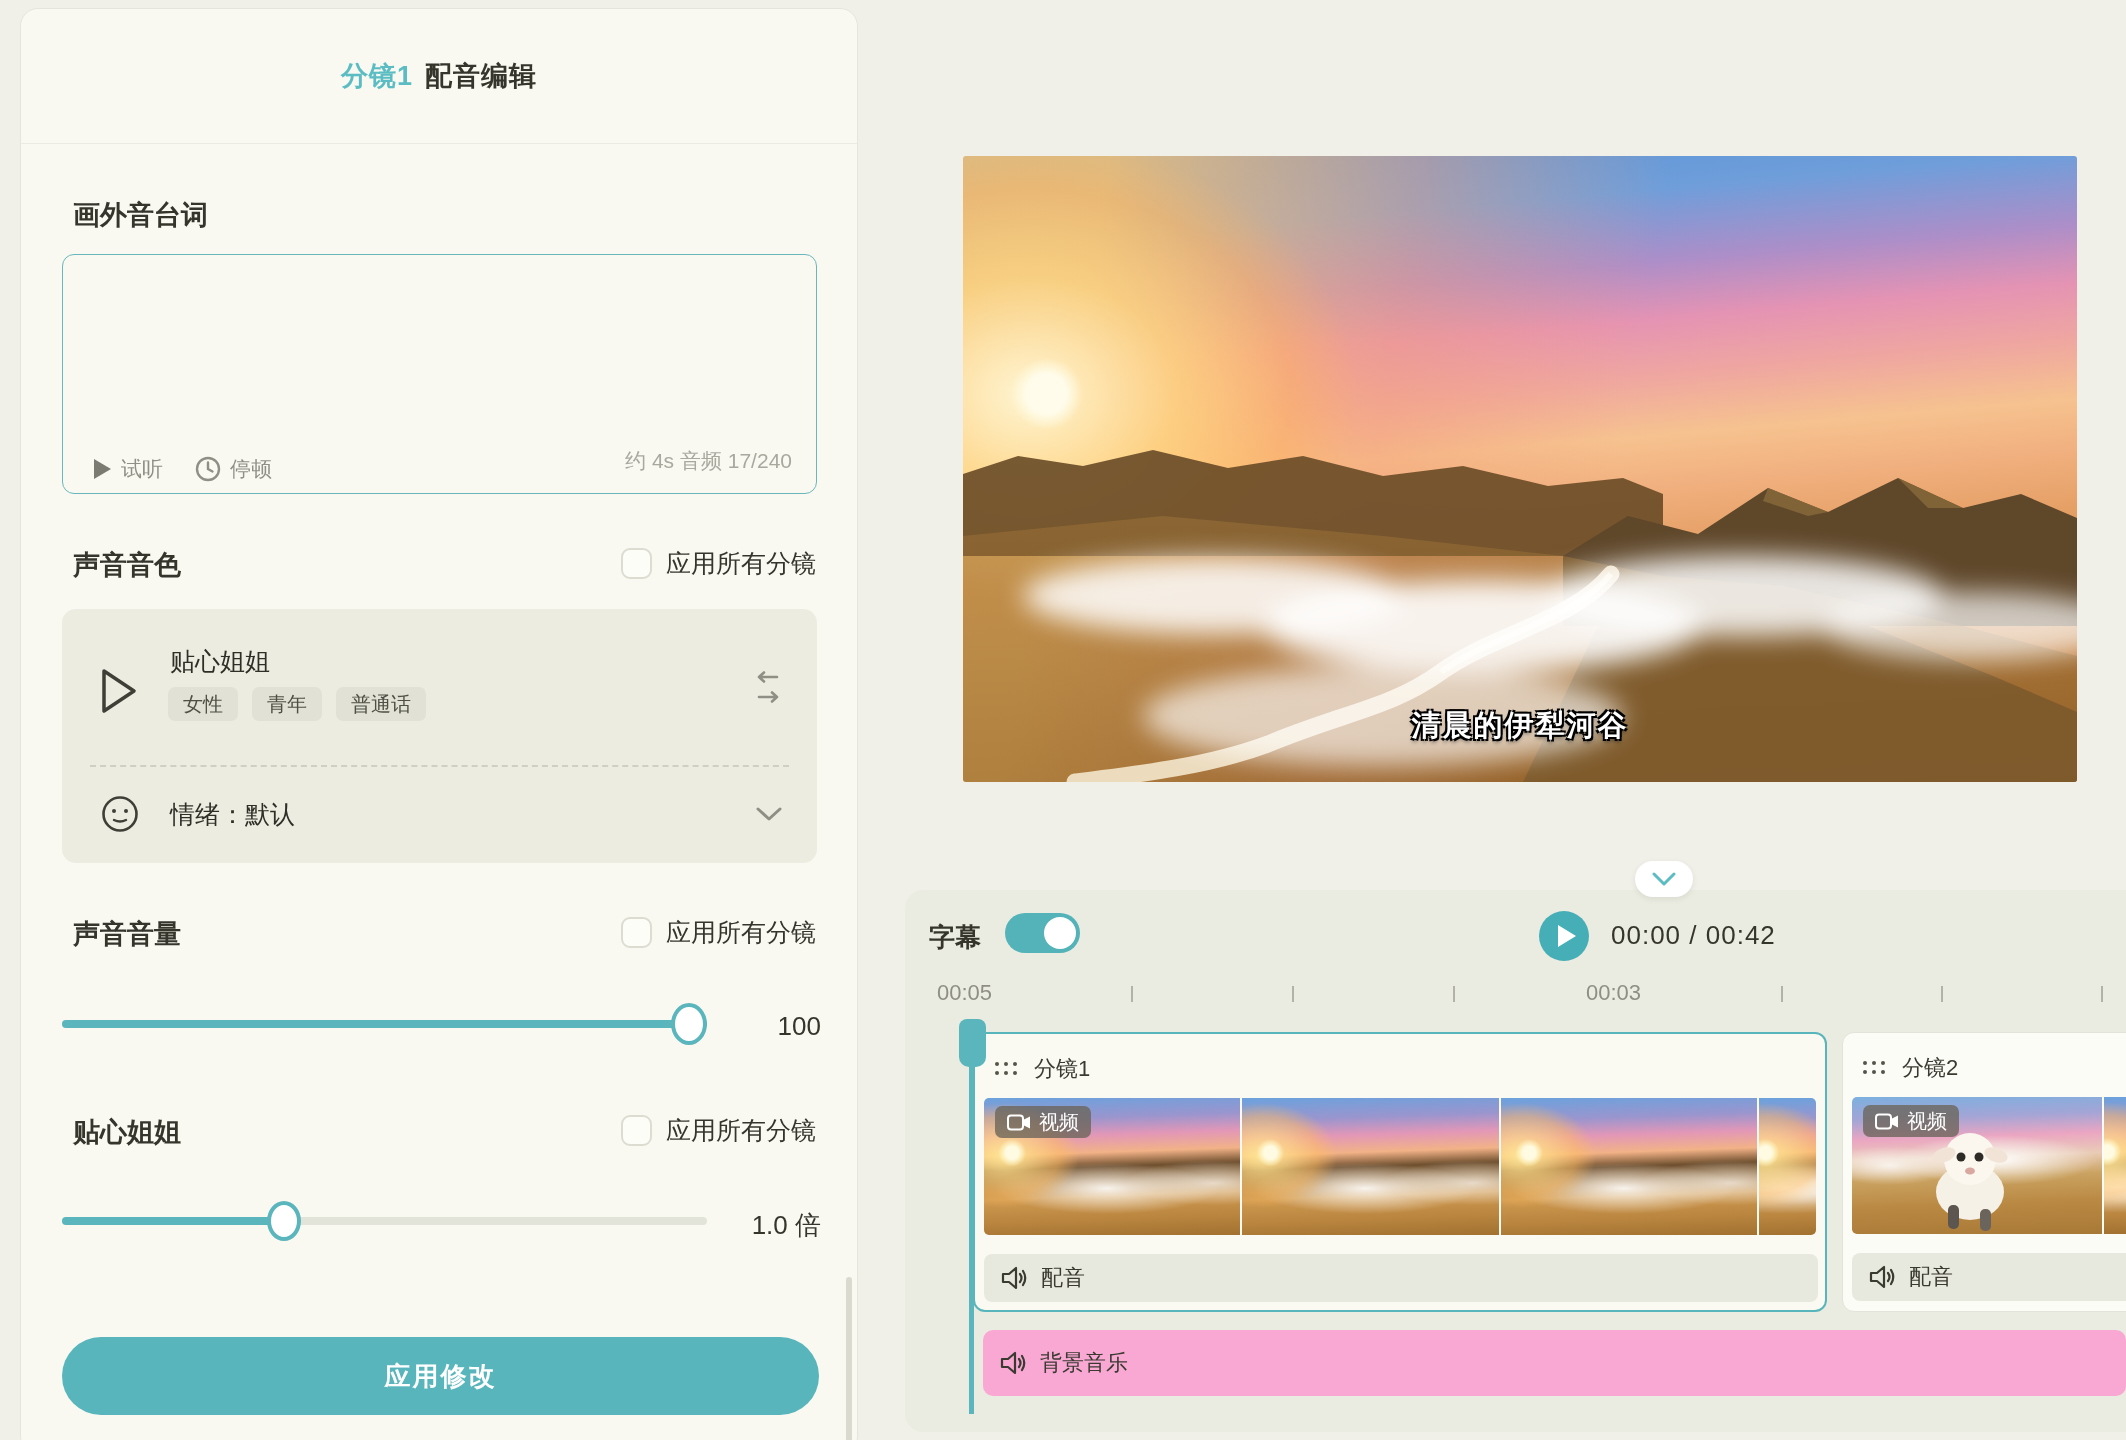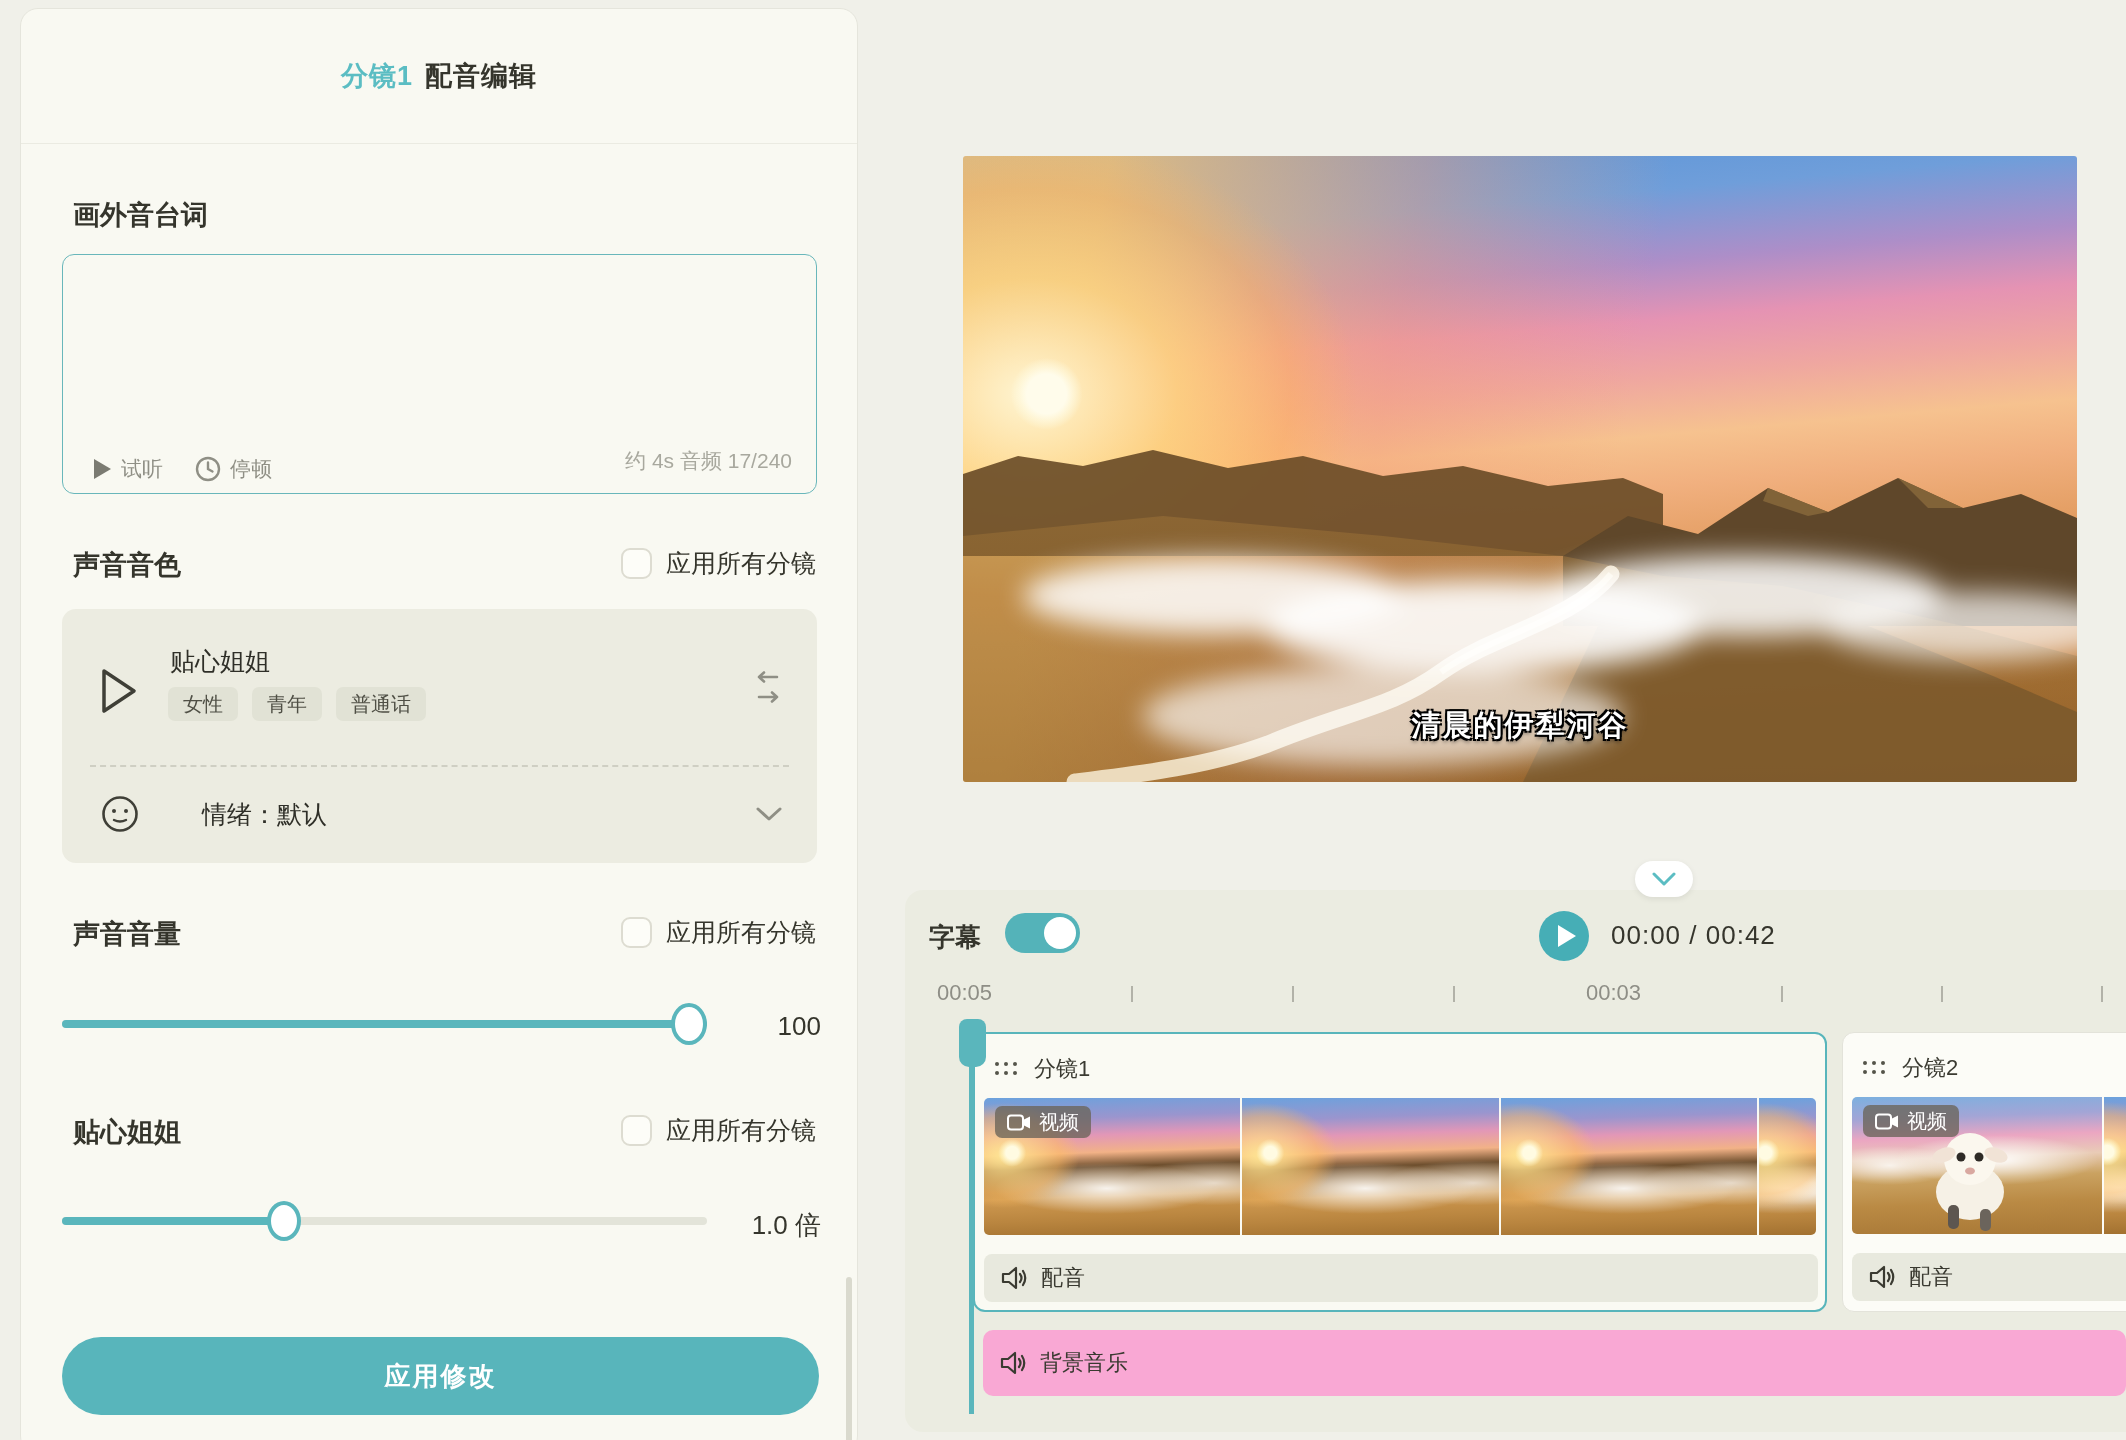--- a/index.html
+++ b/index.html
@@ -61,21 +61,21 @@
   .tags{position:absolute;left:106px;top:78px;display:flex;gap:14px;}
   .chip{
     background:#e1e2d5;color:#4f4f45;font-size:20px;
     padding:7px 15px;border-radius:7px;line-height:1;
   }
   .voice-play{position:absolute;left:38px;top:58px;}
   .swap-icon{position:absolute;right:34px;top:62px;cursor:pointer;}
   .dashed-div{position:absolute;left:28px;right:28px;top:156px;border-top:2px dashed #cfcfc3;}
   .emotion-row{position:absolute;left:0;top:158px;right:0;height:94px;display:flex;align-items:center;cursor:pointer;}
   .emotion-icon{position:absolute;left:38px;}
-  .emotion-text{position:absolute;left:108px;font-size:25px;color:#2f2f28;margin-left:32px;}
+  .emotion-text{position:absolute;left:108px;font-size:25px;color:#2f2f28;}
   .emotion-chevron{position:absolute;right:34px;}
 
   
   .slider{left:41px;width:645px;height:42px;}
   .slider .track{position:absolute;left:0;right:0;top:17px;height:8px;border-radius:4px;background:#e3e4d9;}
   .slider .fill{position:absolute;left:0;top:17px;height:8px;border-radius:4px;background:#5ab6bc;}
   .slider .thumb{
     position:absolute;top:0;width:36px;height:42px;border-radius:50%;
     background:#fff;border:4px solid #5ab6bc;box-sizing:border-box;cursor:grab;
   }

